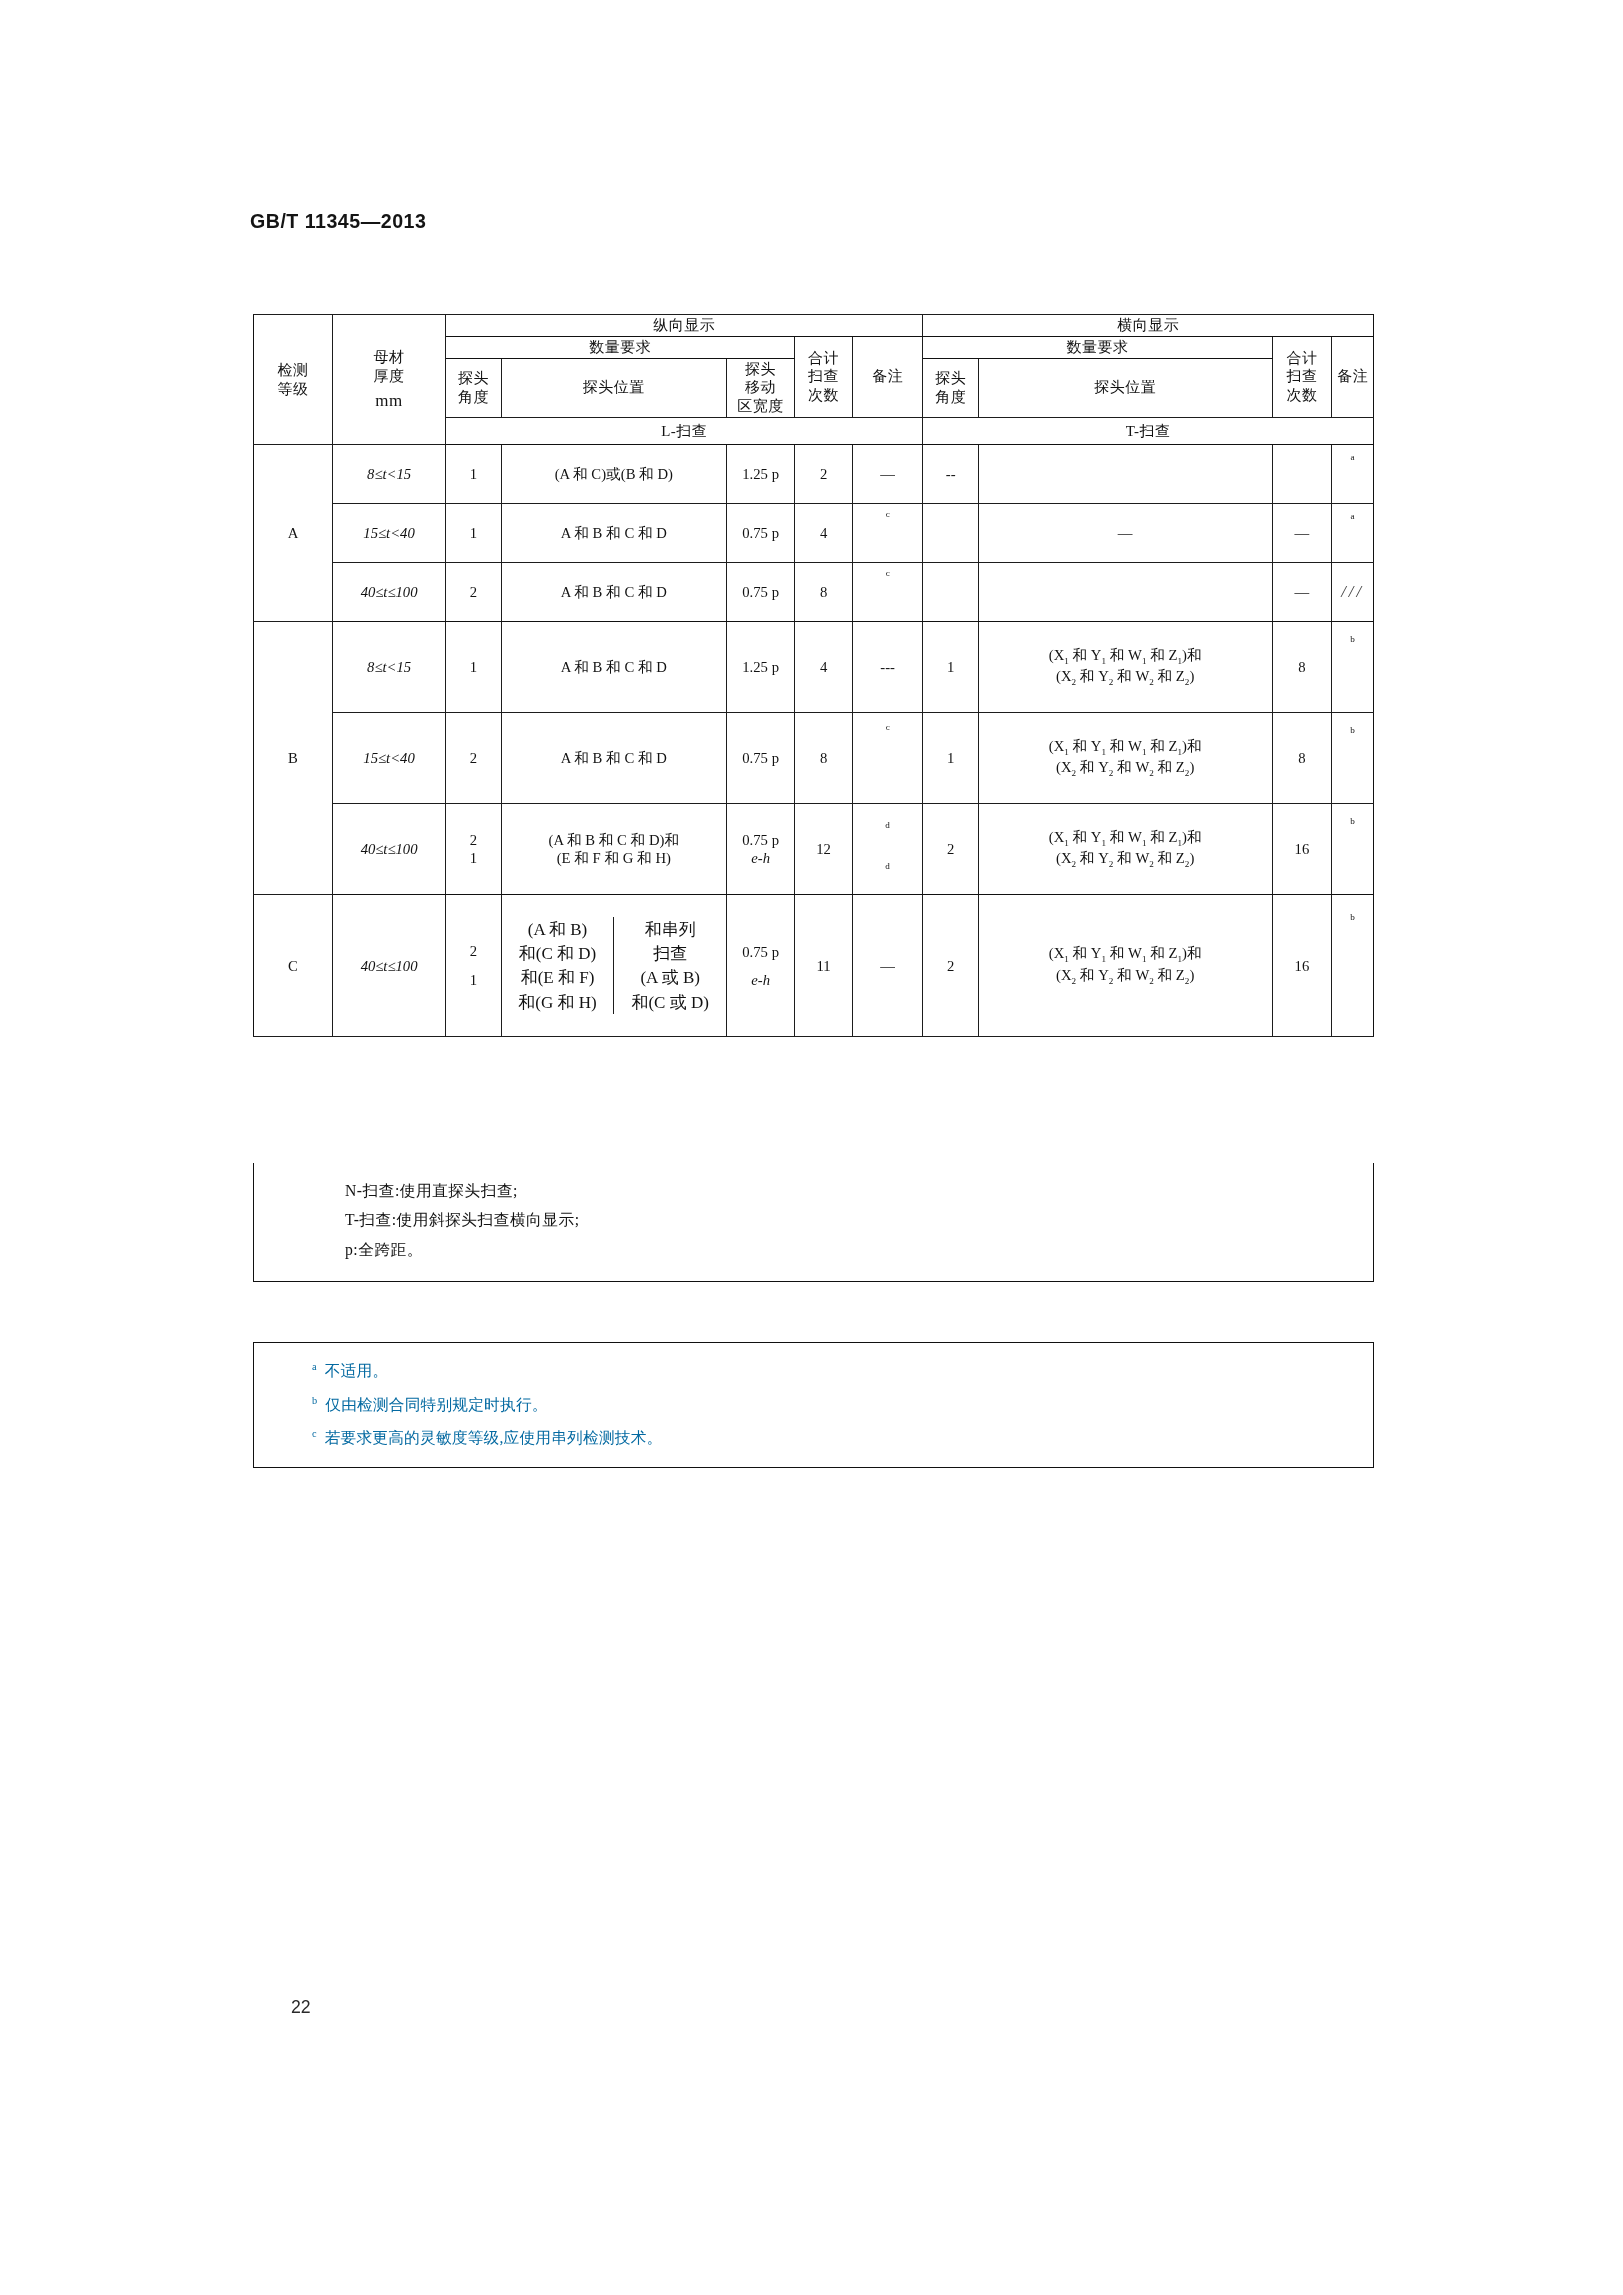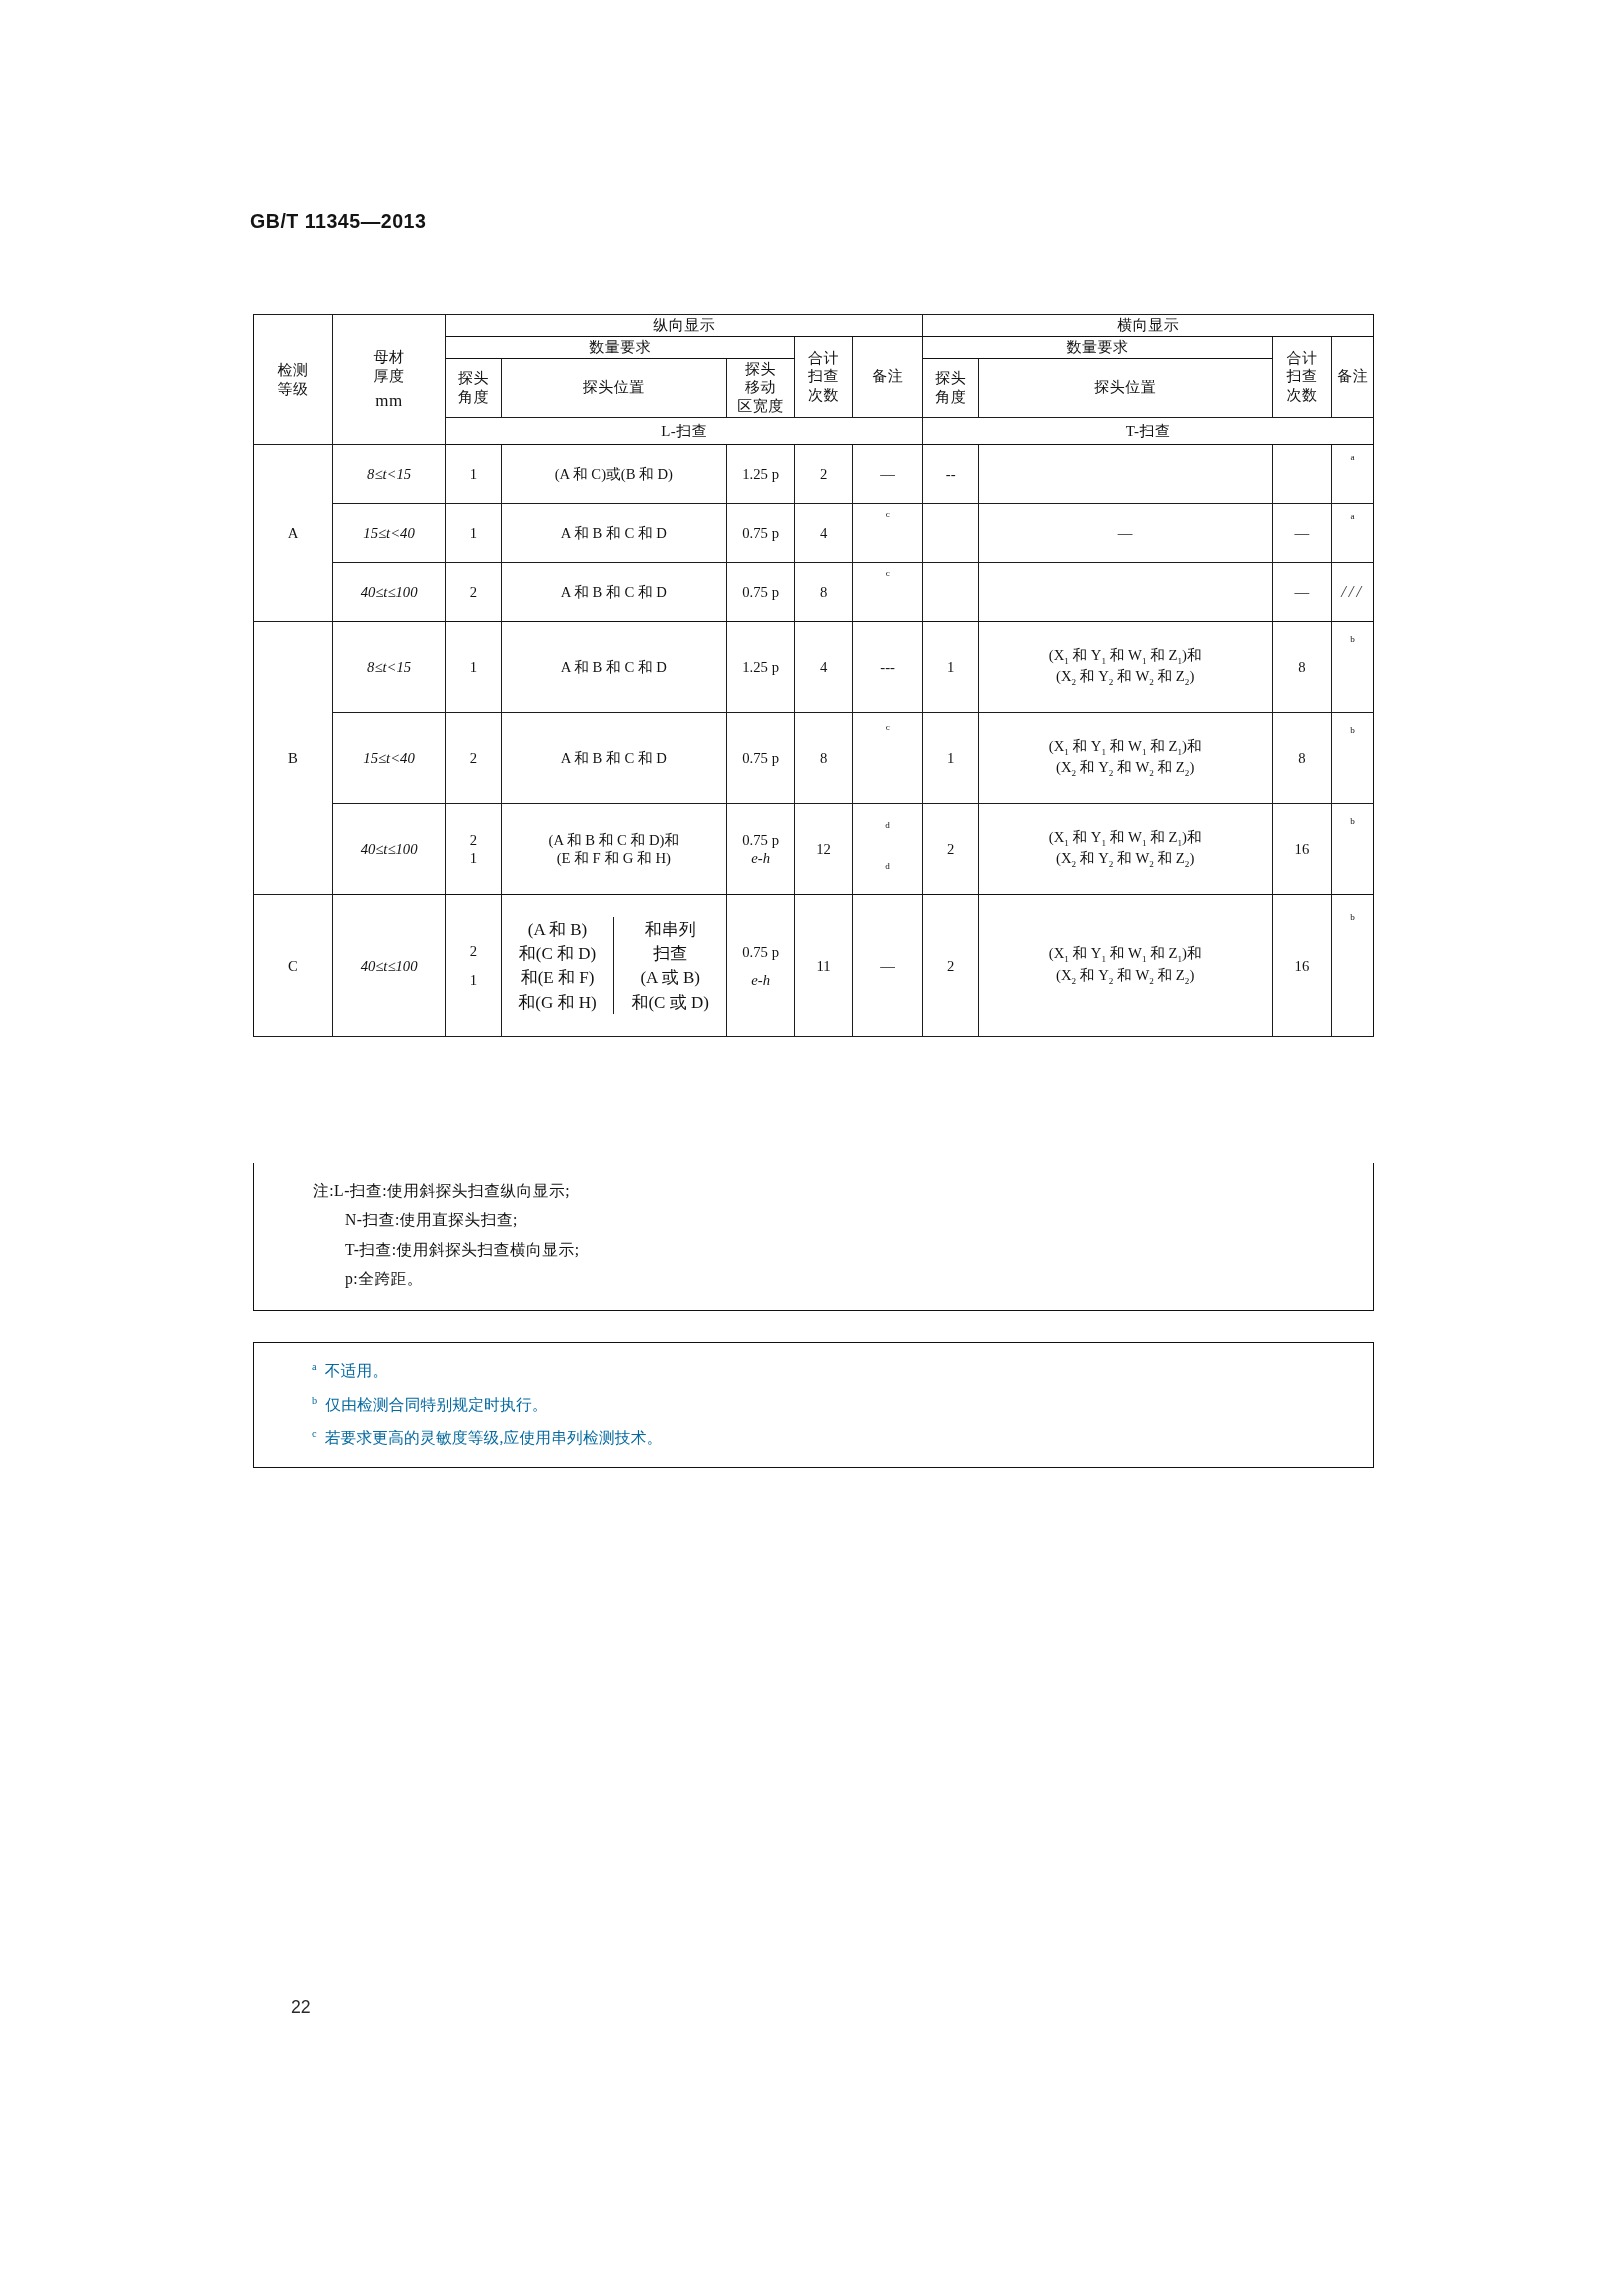--- a/index.html
+++ b/index.html
@@ -336,21 +336,20 @@
         <div>(X<sub>2</sub> 和 Y<sub>2</sub> 和 W<sub>2</sub> 和 Z<sub>2</sub>)</div>
       </td>
       <td>16</td>
       <td class="bright" style="vertical-align:top;padding-top:16.7px"><sup>b</sup></td>
     </tr>
   </tbody>
       </table>
   </div>
 
   <div class="notebox" style="top:1163px;">
-    <div class="nline">注:L-扫查:使用斜探头扫查纵向显示;</div>
     <div class="nline ind">N-扫查:使用直探头扫查;</div>
     <div class="nline ind">T-扫查:使用斜探头扫查横向显示;</div>
     <div class="nline ind">p:全跨距。</div>
   </div>
 
   <div class="footbox" style="top:1342px;">
     <div class="fline">
       <span class="fmark">a</span><span>不适用。</span>
     </div>
     <div class="fline">

